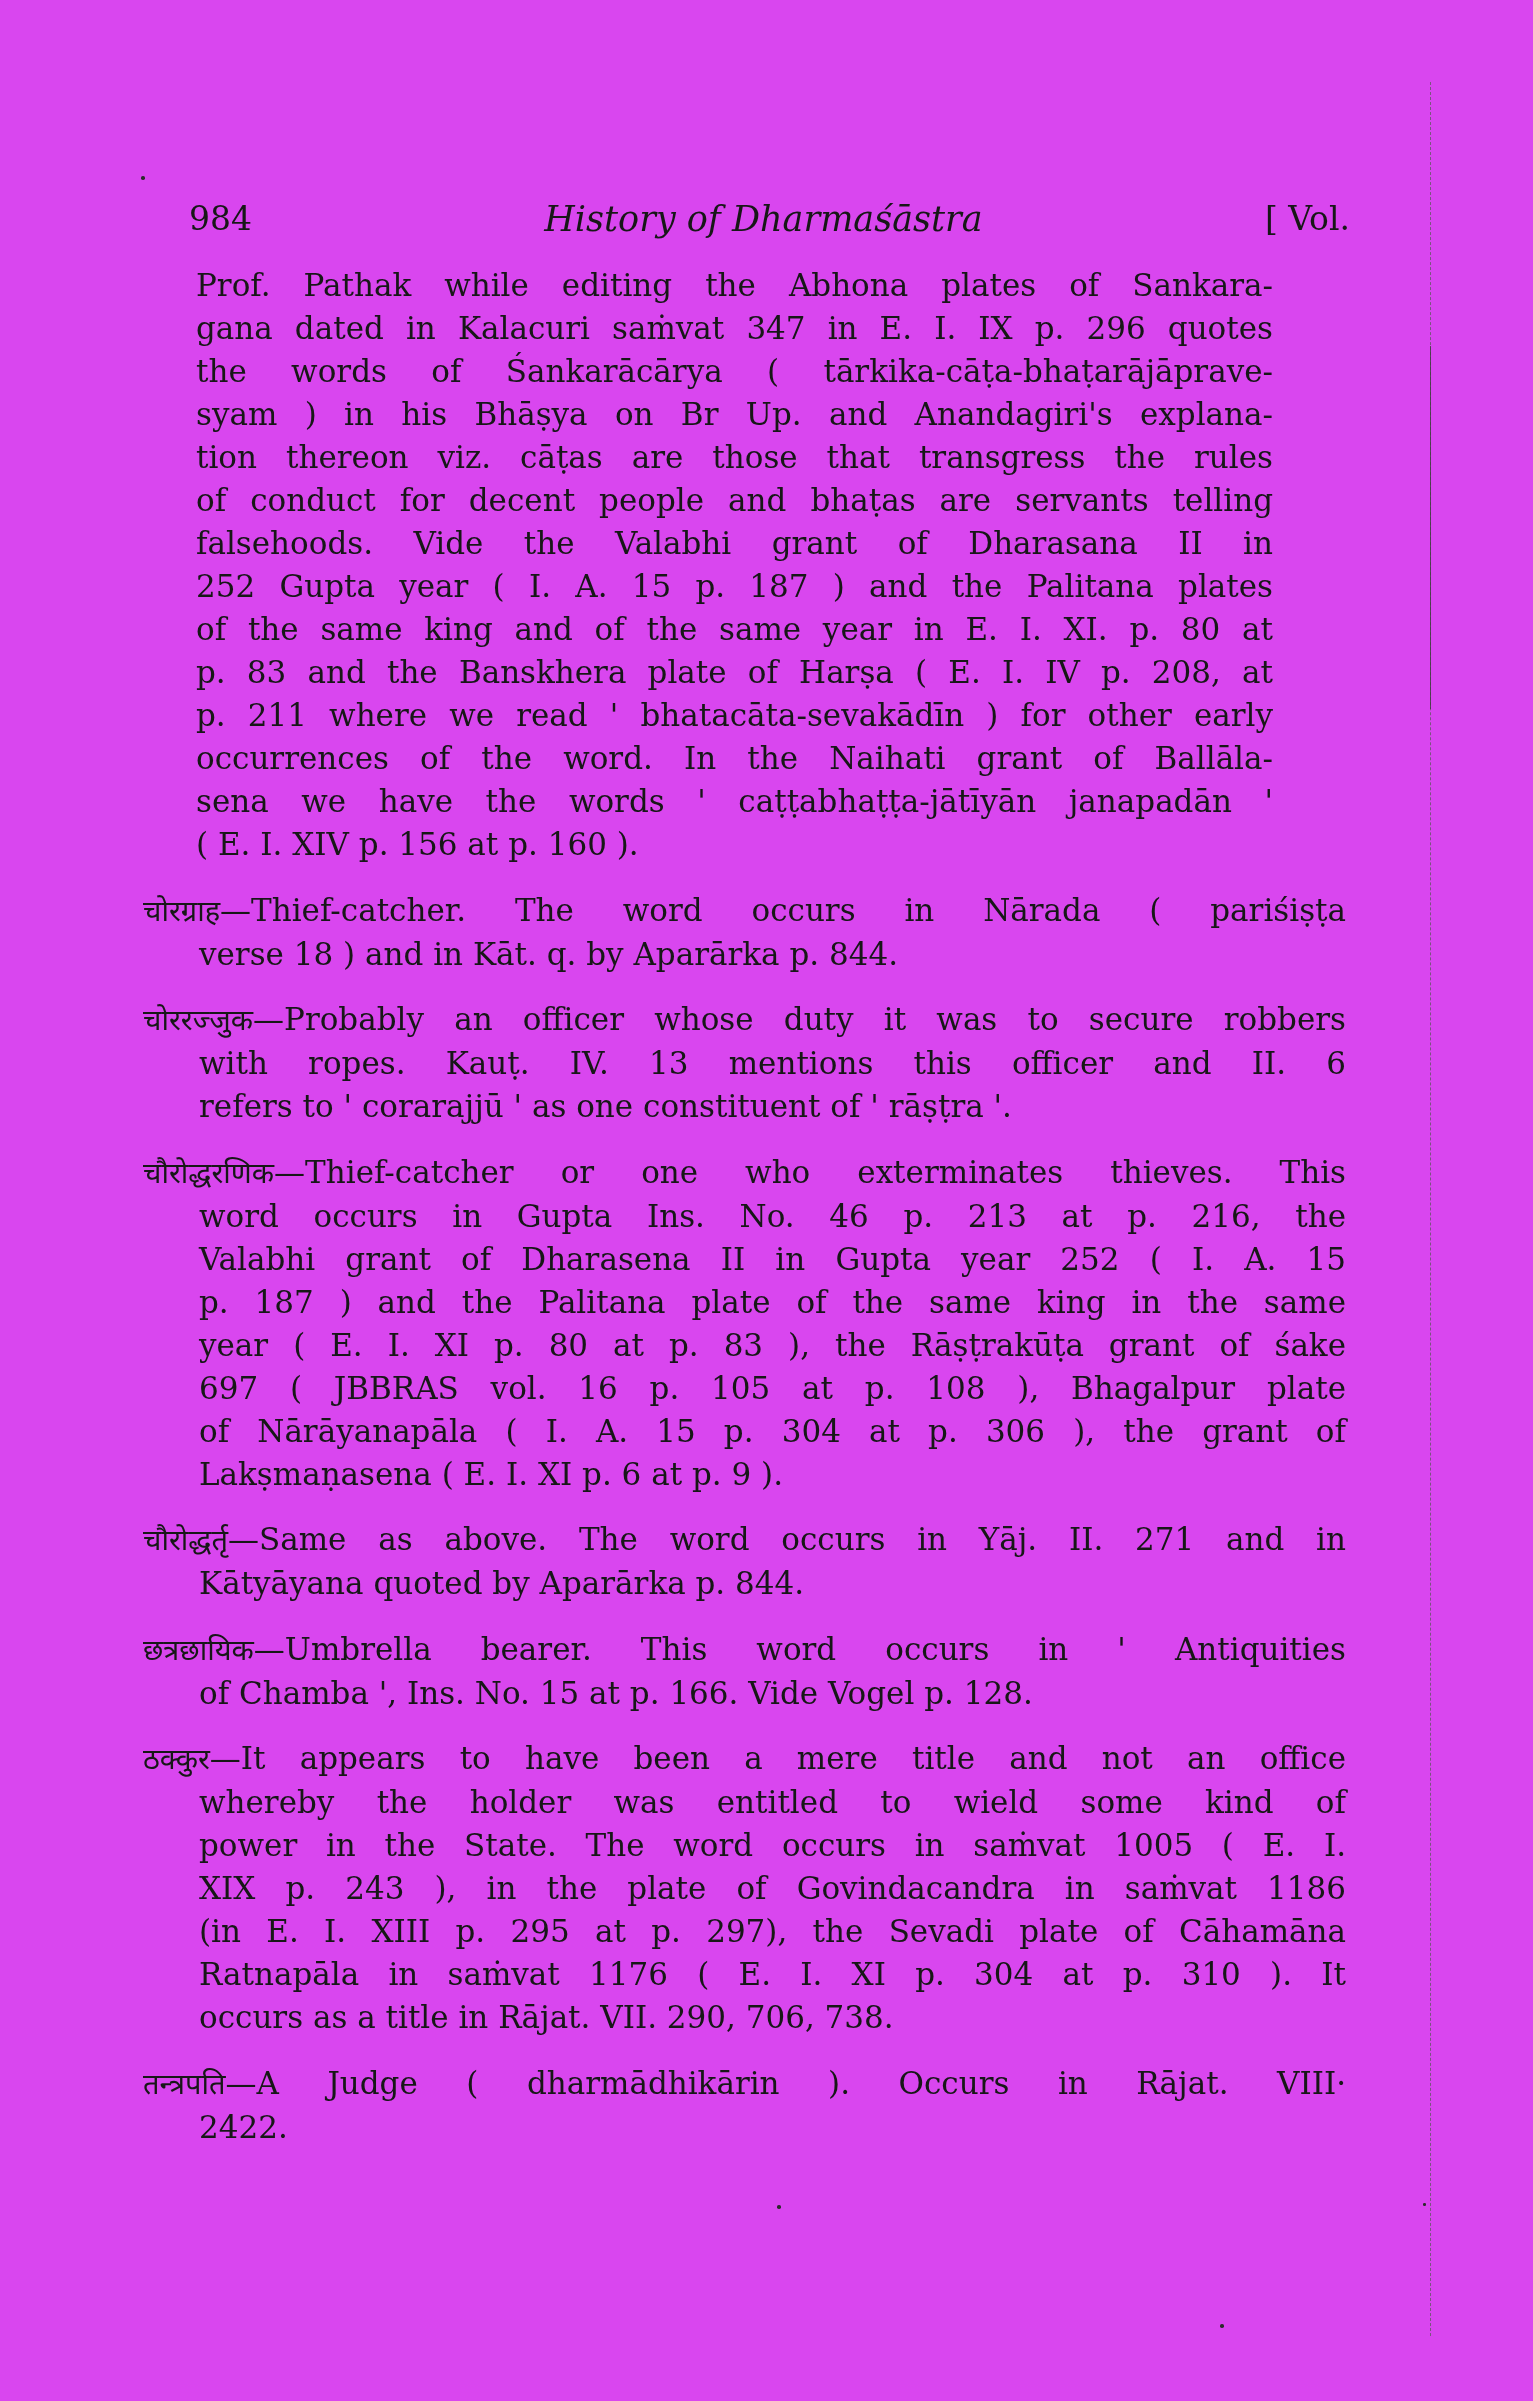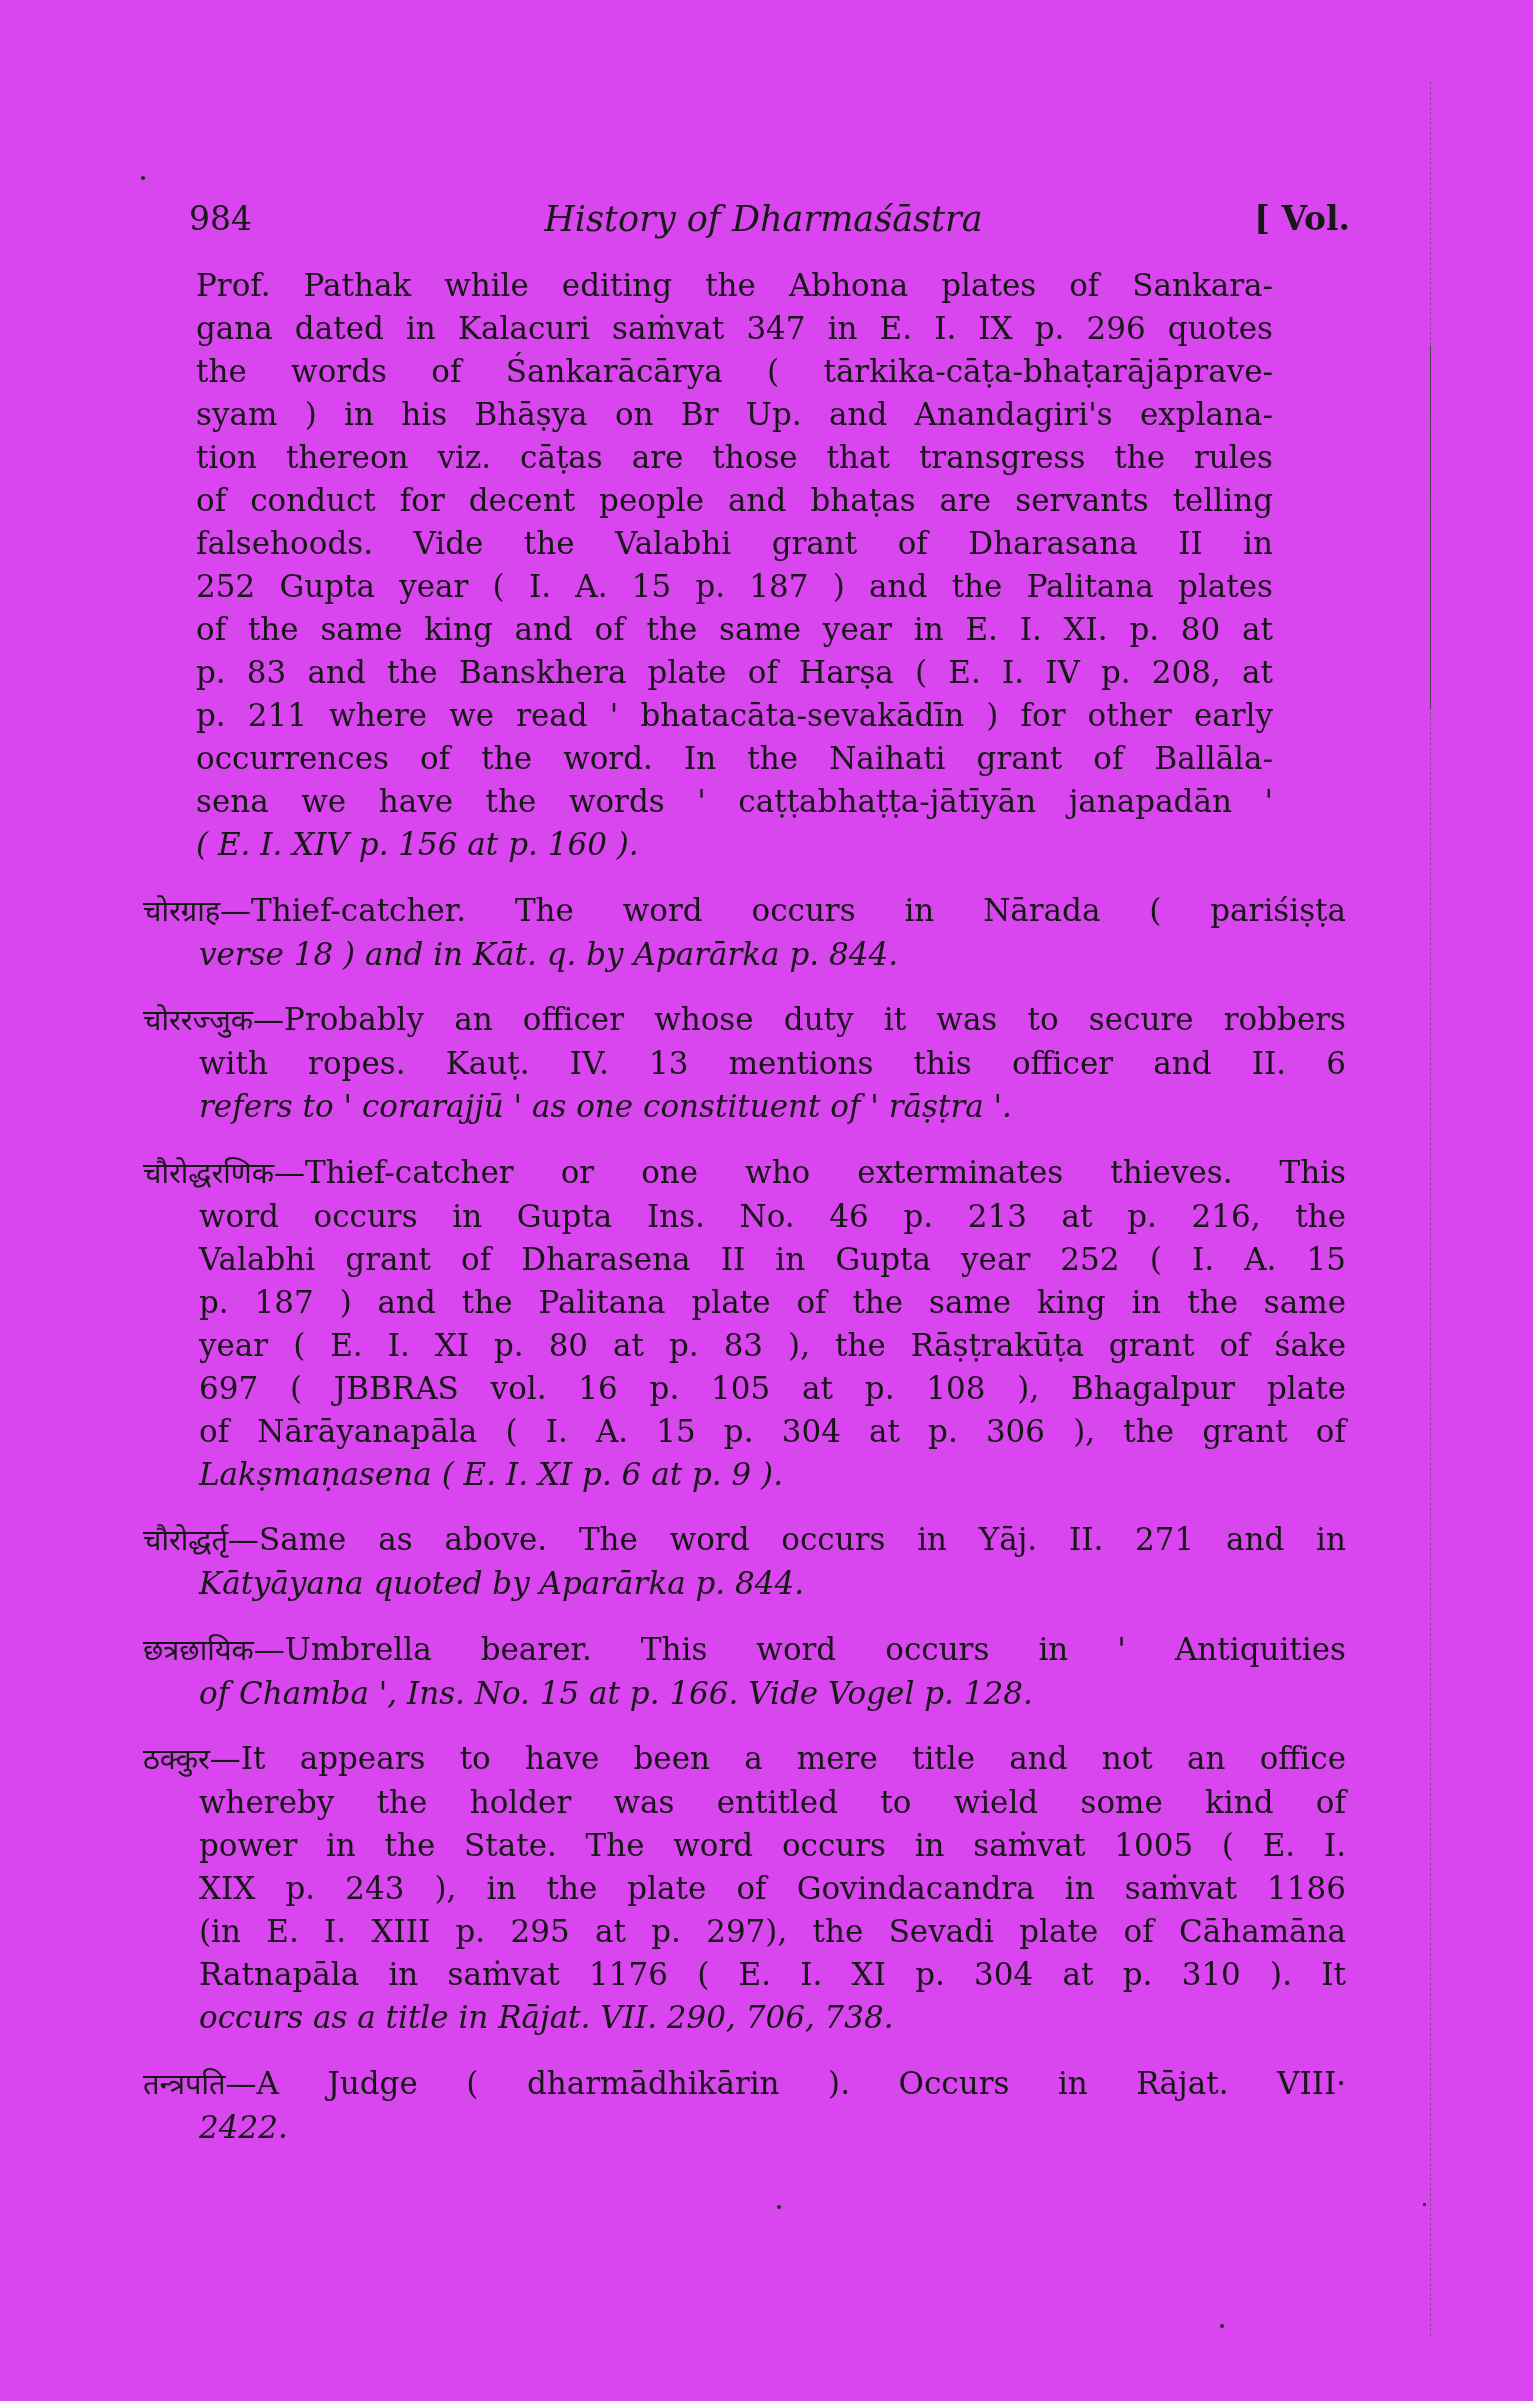--- a/index.html
+++ b/index.html
@@ -5,28 +5,28 @@
   html,body{margin:0;padding:0;background:#ffffff;}
   body{
     width:1533px;height:2401px;position:relative;overflow:hidden;
     font-family:"DejaVu Serif","Liberation Serif",serif;color:#171717;
   }
   .page{position:absolute;inset:0;background:#d946ef;}
   
   .header{position:absolute;top:199px;left:189px;right:183px;height:45px;font-size:33px;}
   .pageno{position:absolute;left:0;top:0;}
   .rtitle{position:absolute;left:0;right:12px;top:0;text-align:center;font-style:italic;font-size:35px;}
-  .vol{position:absolute;right:0;top:0;font-weight:bold;}
+  .vol{position:absolute;right:0;top:0;}
   
   .content{position:absolute;top:264px;left:117px;width:1233px;}
   .tline{
     font-size:31px;line-height:43px;
     text-align:justify;text-align-last:justify;
   }
-  .tline.last{text-align-last:left;font-style:italic;}
+  .tline.last{text-align-last:left;}
   .intro{margin-left:79px;width:1077px;}
   .entry{margin-top:22.5px;margin-left:82px;width:1147px;}
   .entry .tline.first{text-indent:-56px;}
   .headword{font-family:"DejaVu Sans","Liberation Sans",sans-serif;font-size:29px;}
   
   .edge-line{
     position:absolute;left:1430px;top:82px;height:2254px;width:0;
     border-left:1.7px dashed #5a5a5a;opacity:.75;
   }
   .edge-line-solid{

